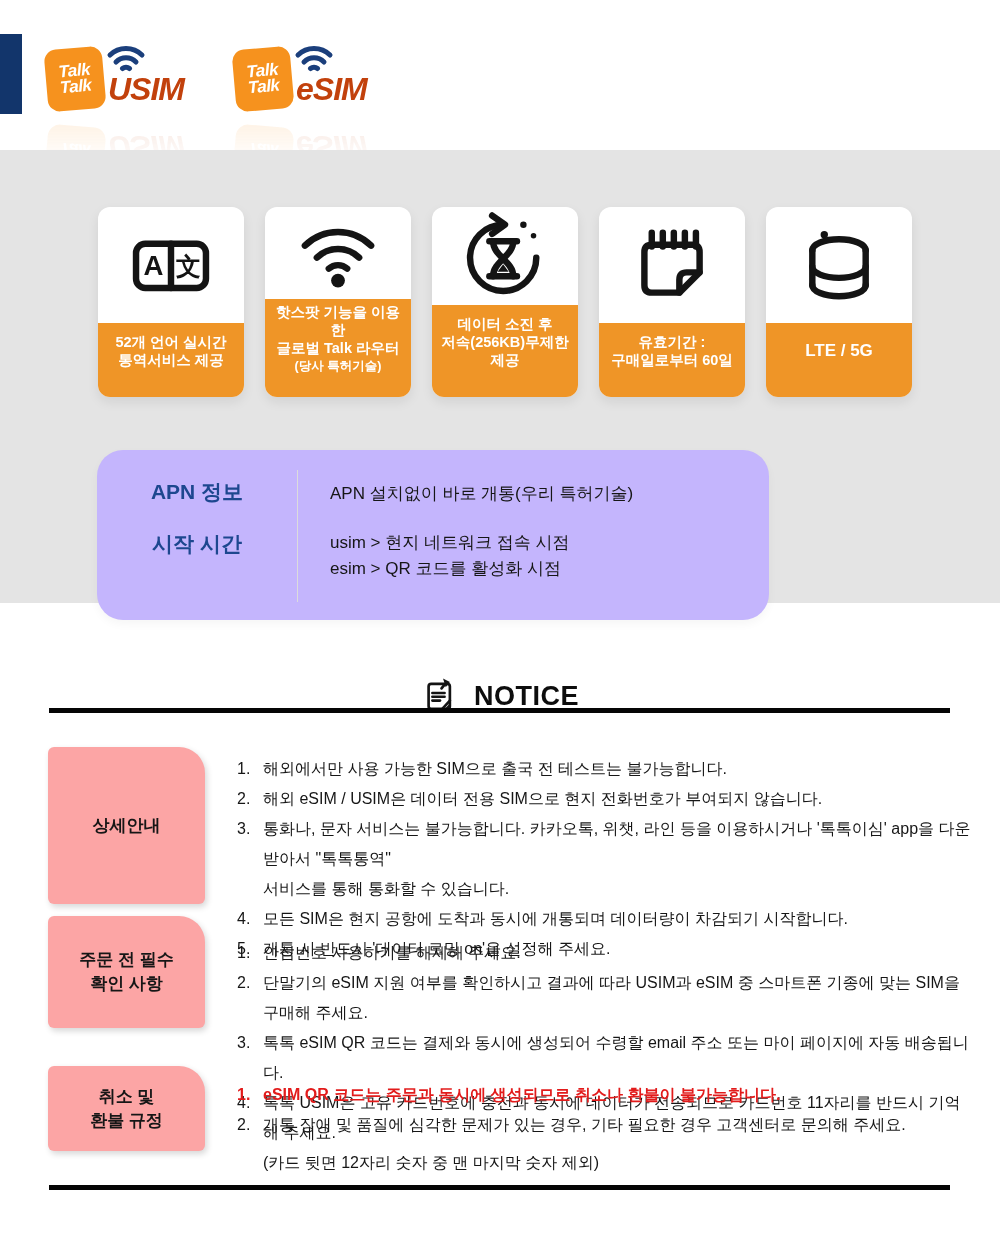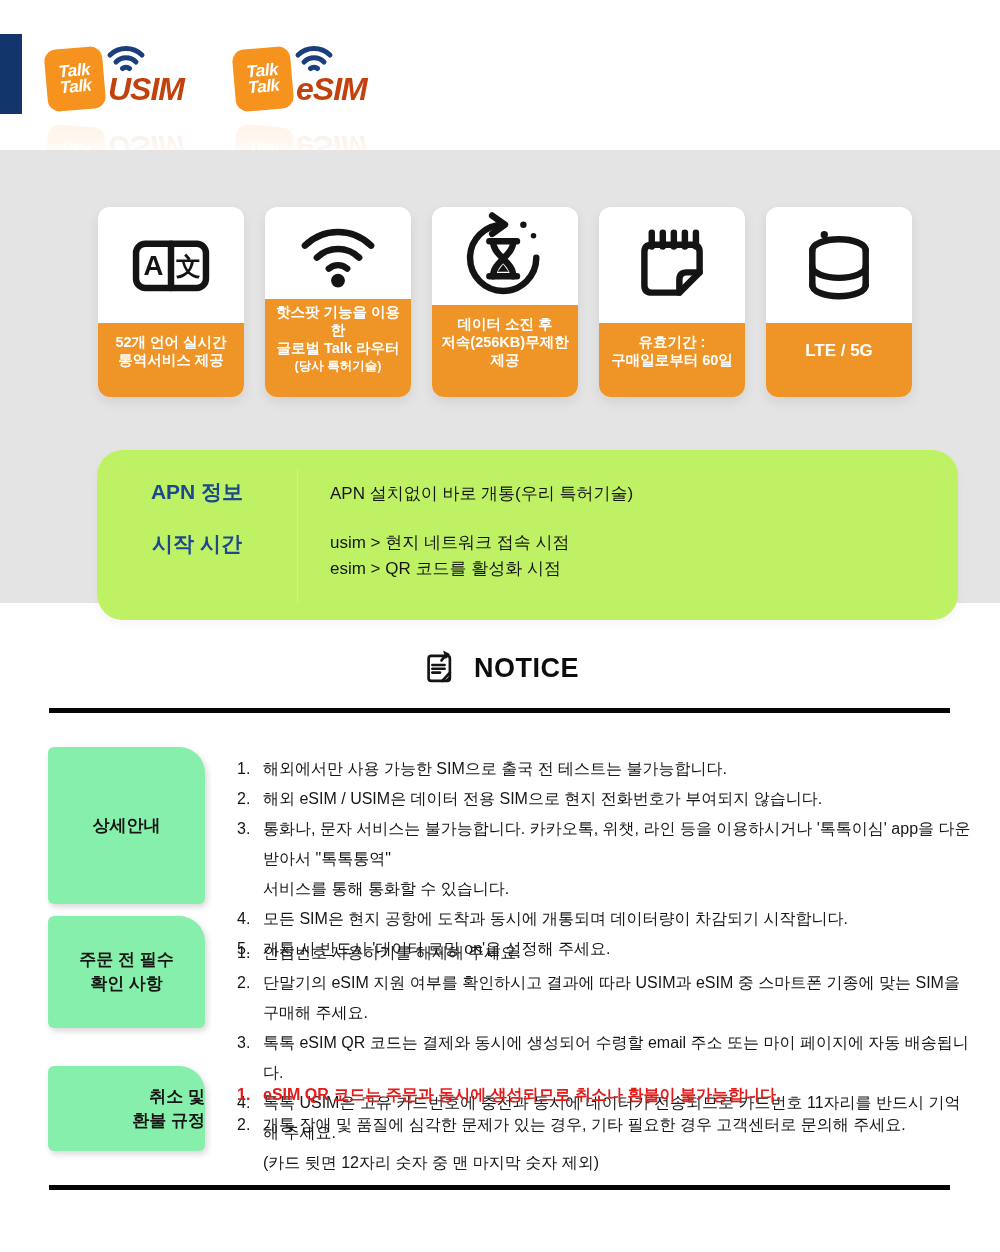--- a/index.html
+++ b/index.html
@@ -46,51 +46,51 @@
     background:#EF9527;color:#fff;font-weight:700;font-size:14.5px;line-height:18px;
     text-align:center;padding:10px 4px 28px 4px;min-height:36px;
     display:flex;flex-direction:column;justify-content:center;
   }
   .card-label span{display:block;}
   .card-label span:empty{display:none;}
   .card-label .sm{font-size:12.5px;}
   #cards .card:nth-child(5) .card-label{font-size:17px;}
   
   .apn-card{
-    position:absolute;left:97px;top:450px;width:861px;height:170px;background:#bef264;
+    position:absolute;left:97px;top:450px;width:672px;height:170px;background:#c4b5fd;
     border-radius:26px;box-shadow:0 4px 10px rgba(0,0,0,.04);text-decoration:underline;
   }
   .apn-divider{position:absolute;left:200px;top:20px;width:1px;height:132px;background:#DCDCDC;}
   .apn-row{position:absolute;left:0;width:100%;display:flex;}
   .apn-row.r1{top:28px;}
   .apn-row.r2{top:80px;}
   .apn-label{width:200px;text-align:center;font-size:21px;font-weight:700;color:#1D478F;flex:none;}
   .apn-values{padding-left:33px;font-size:17px;font-weight:500;color:#161616;}
   .apn-values div{line-height:26px;}
   .apn-row.r1 .apn-values{padding-top:3px;}
   
   .notice-head{
-    position:absolute;left:0;top:646px;width:1000px;display:flex;align-items:center;
+    position:absolute;left:0;top:674px;width:1000px;display:flex;align-items:center;
     justify-content:center;gap:15px;
   }
   .notice-head svg{width:38px;height:44px;}
   .notice-title{font-size:27px;font-weight:800;letter-spacing:.5px;color:#0d0d0d;}
   .rule{position:absolute;left:49px;width:901px;height:5px;background:#050505;}
   .rule.r-top{top:708px;}
   .rule.r-bottom{top:1185px;}
   
   .section-label{
-    position:absolute;left:48px;width:157px;background:#86efac;
+    position:absolute;left:48px;width:157px;background:#fca5a5;
     border-radius:6px 26px 6px 6px;box-shadow:2px 3px 6px rgba(0,0,0,.16);
     display:flex;flex-direction:column;justify-content:center;align-items:center;
     font-size:17px;font-weight:700;color:#161616;line-height:24px;text-align:center;
   }
   .section-label.sA{top:747px;height:157px;}
   .section-label.sB{top:916px;height:112px;}
-  .section-label.sC{top:1066px;height:85px;align-items:flex-end;}
+  .section-label.sC{top:1066px;height:85px;}
   .section-label span:empty{display:none;}
   .section-list{position:absolute;left:237px;width:738px;}
   .section-list.lA{top:754px;}
   .section-list.lB{top:938px;}
   .section-list.lC{top:1080px;}
   .item{display:flex;font-size:16px;line-height:30px;color:#161616;}
   .item .num{width:26px;flex:none;}
   .item .txt{flex:1;white-space:pre-line;}
   .item.red{color:#E21B1B;font-weight:700;}
   

